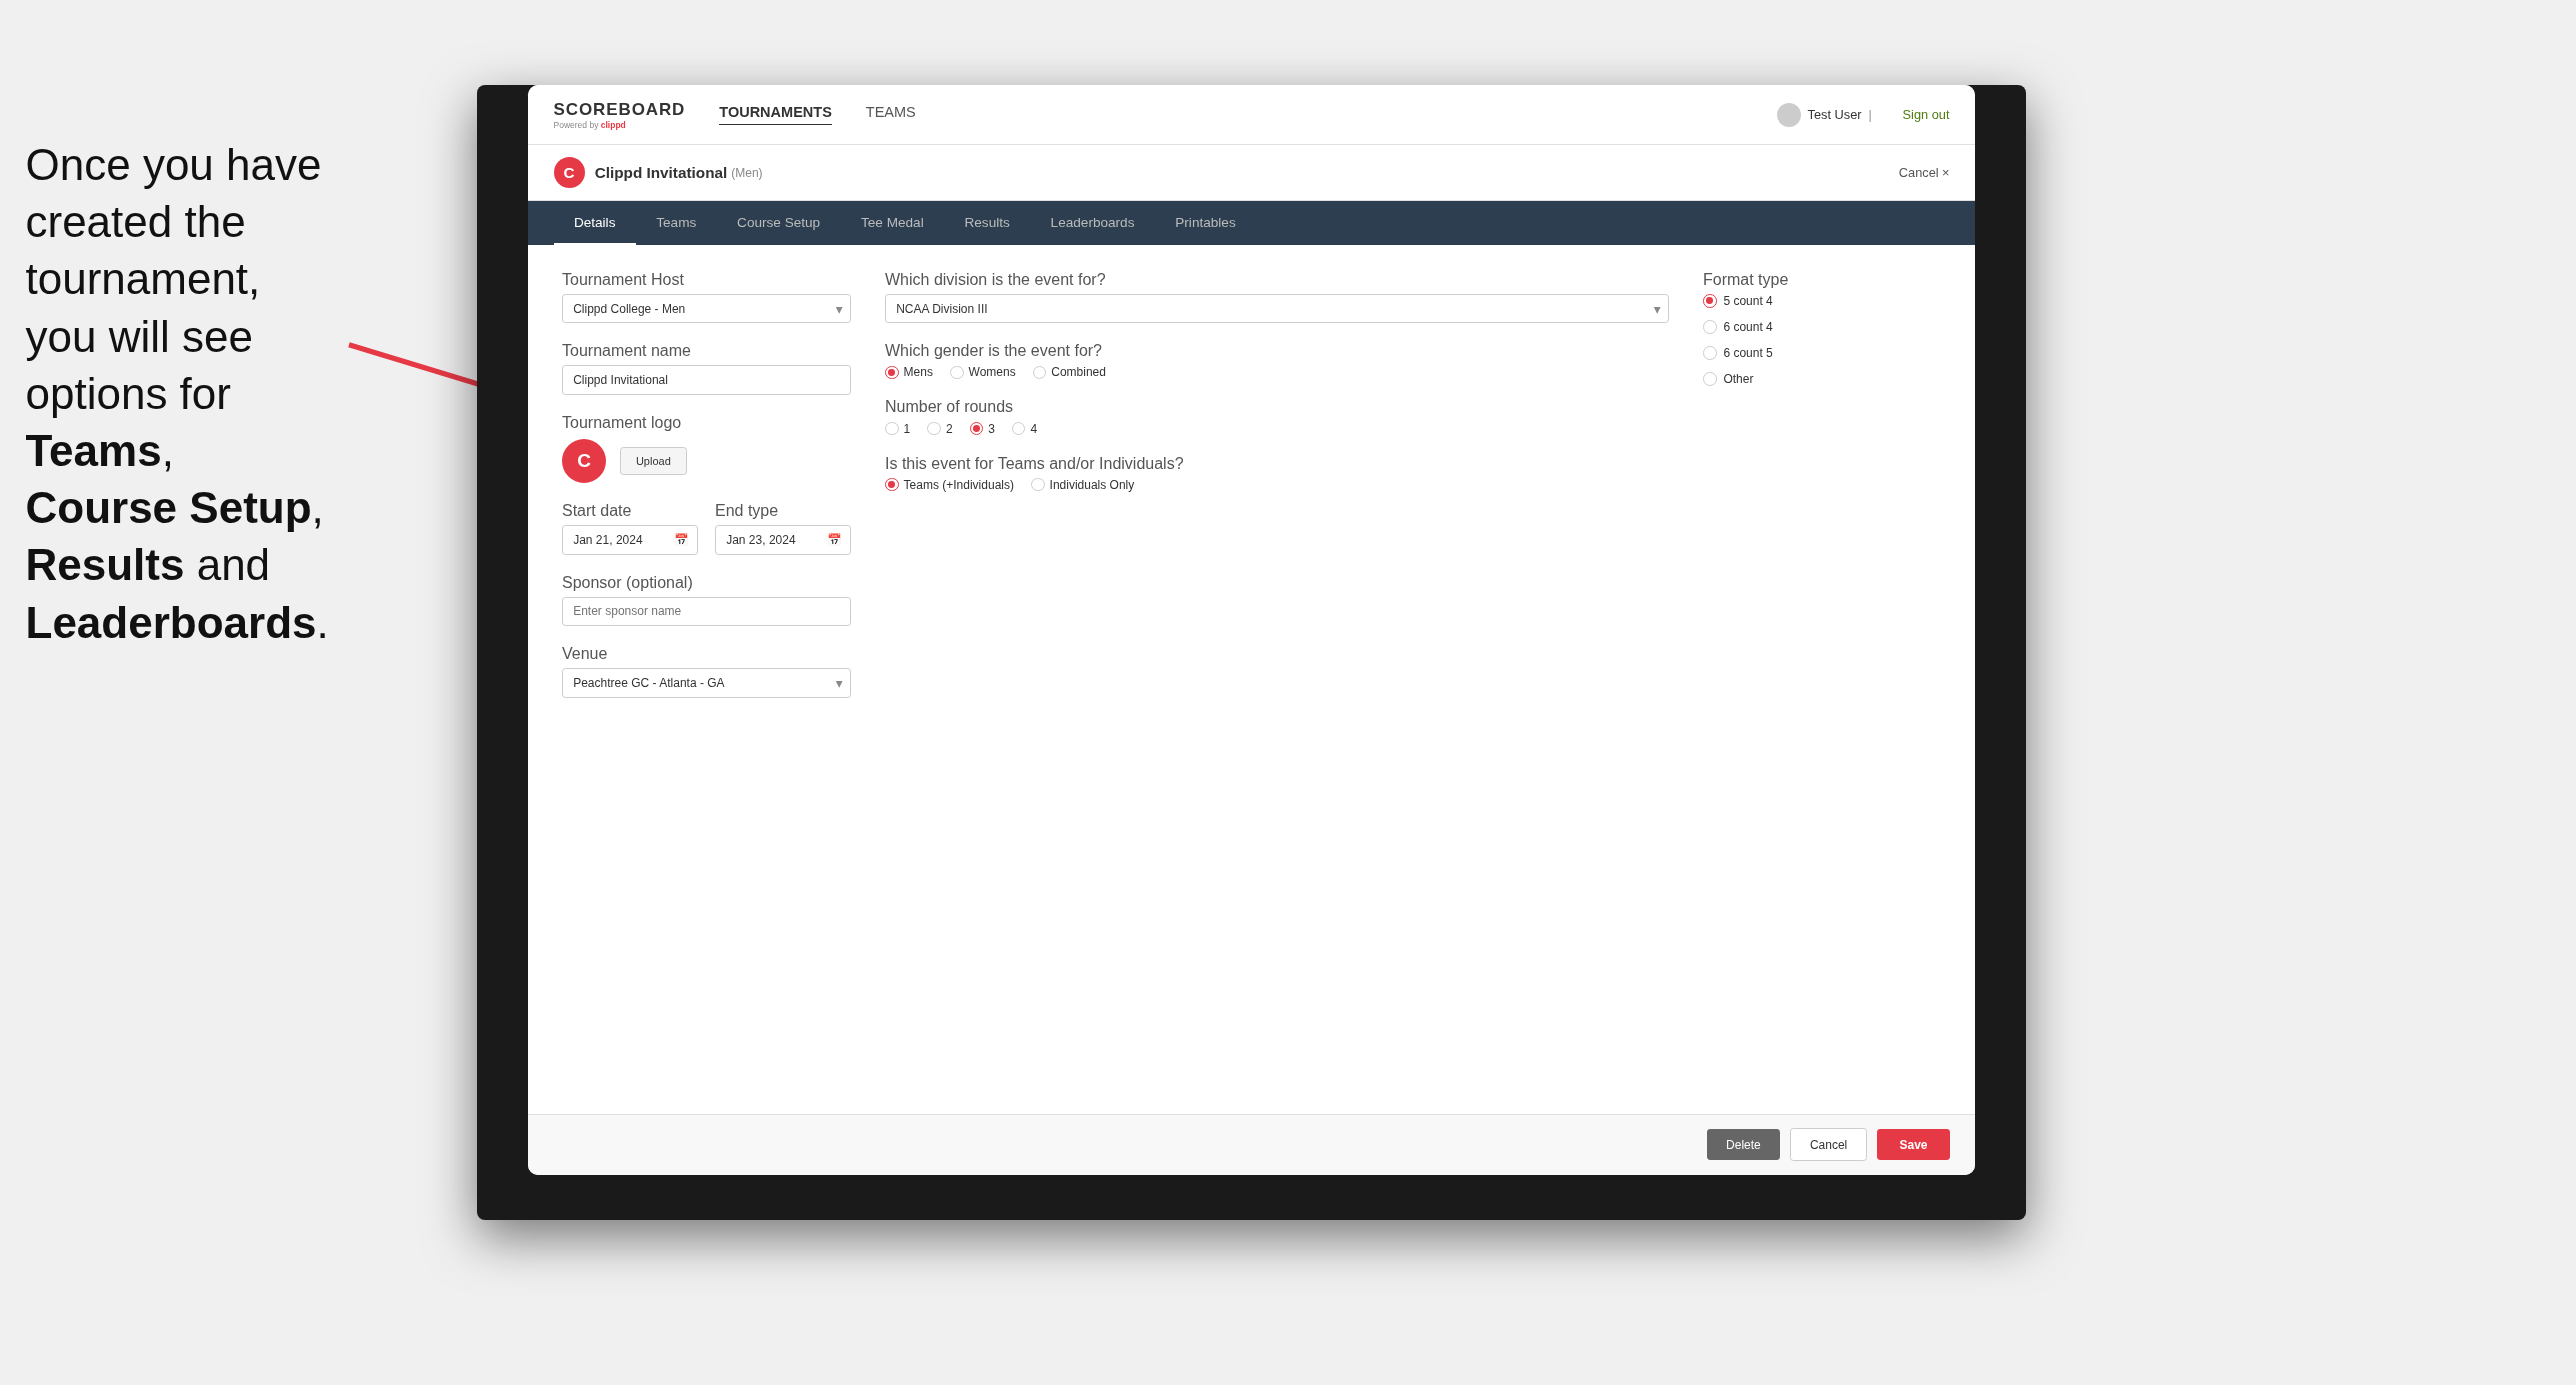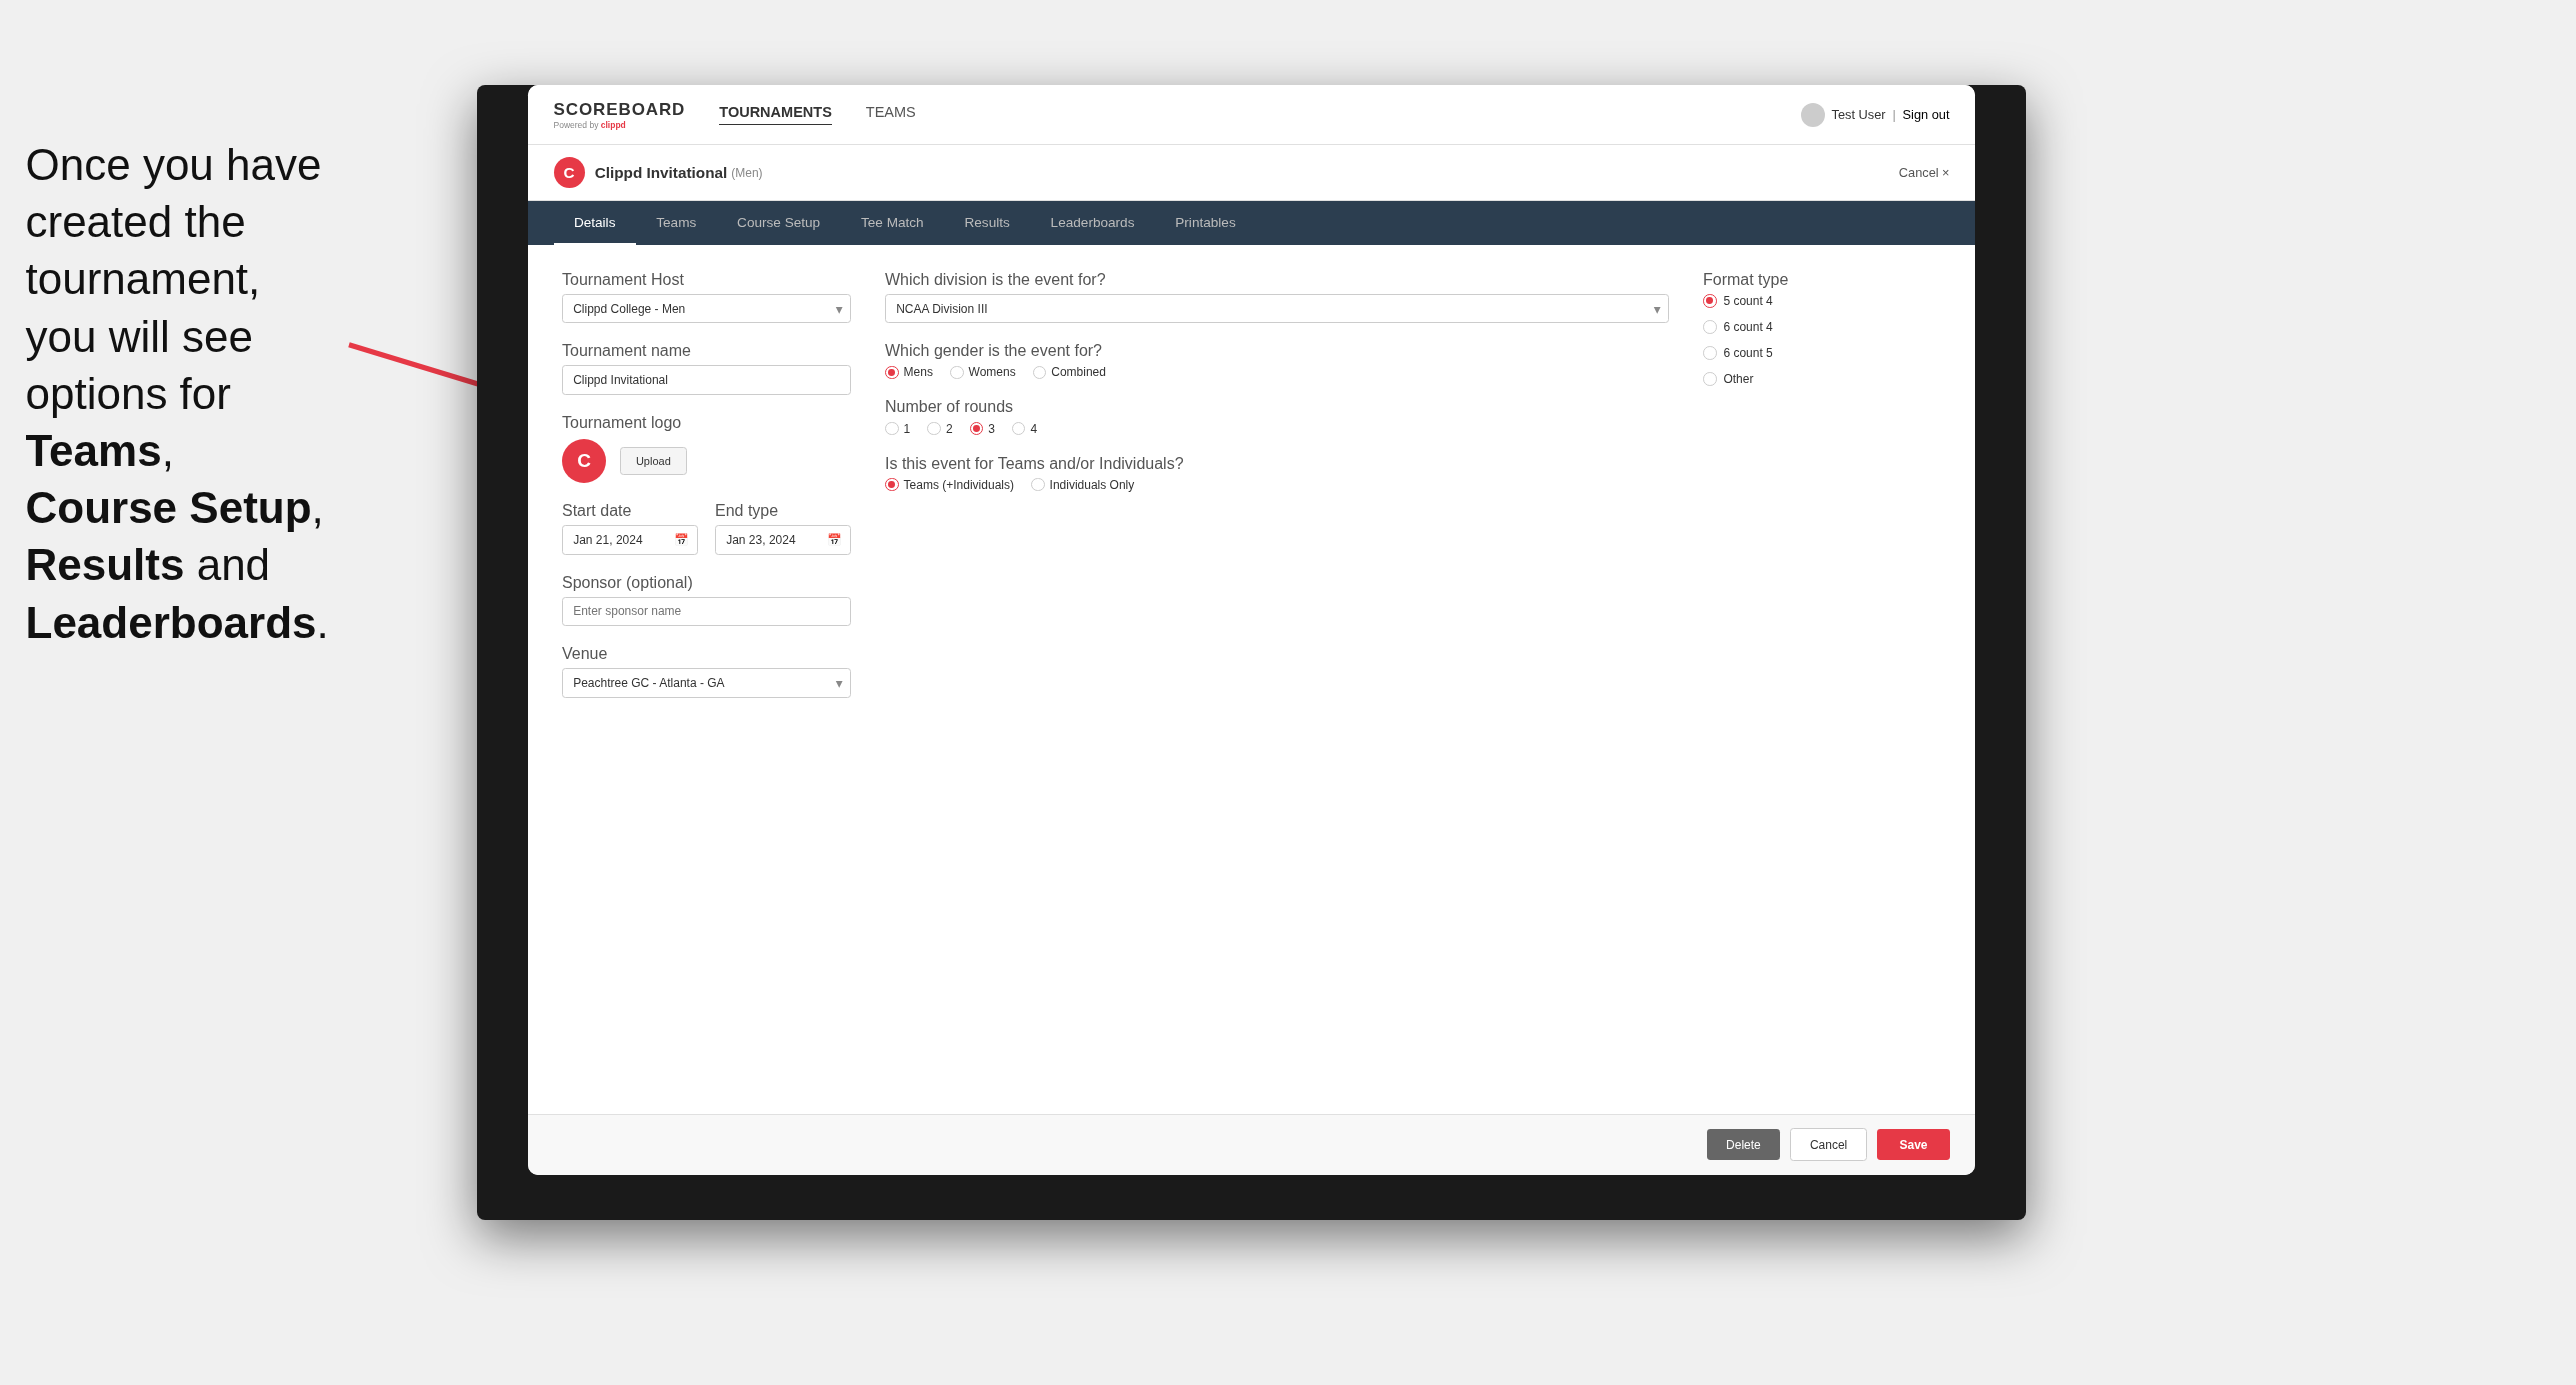--- a/index.html
+++ b/index.html
@@ -118,21 +118,21 @@
       display: flex;
       align-items: center;
       gap: 6.8px;
     }
     .nav-user-avatar {
       width: 24px;
       height: 24px;
       background: #ccc;
       border-radius: 50%;
     }
-    .nav-user-link { color: #000000; text-decoration: none; cursor: pointer; }
+    .nav-user-link { color: #4d7c0f; text-decoration: none; cursor: pointer; margin-left: 24px; }
     .nav-user-sep { color: #999; }
 
     
     .tournament-header {
       background: #fff;
       display: flex;
       align-items: center;
       padding: 12px 25.5px;
       border-bottom: 0.9px solid #e0e0e0;
       flex-shrink: 0;
@@ -453,21 +453,21 @@
       <div class="cancel-btn">
         <span>Cancel</span>
         <span>×</span>
       </div>
     </div>
 
     <div class="tab-bar">
       <div class="tab-item active">Details</div>
       <div class="tab-item">Teams</div>
       <div class="tab-item">Course Setup</div>
-      <div class="tab-item">Tee Match</div>
+      <div class="tab-item">Tee Medal</div>
       <div class="tab-item">Results</div>
       <div class="tab-item">Leaderboards</div>
       <div class="tab-item">Printables</div>
     </div>
 
     <div class="form-area">
 
       <div class="col-left">
         <div class="form-group">
           <label class="form-label">Tournament Host</label>

